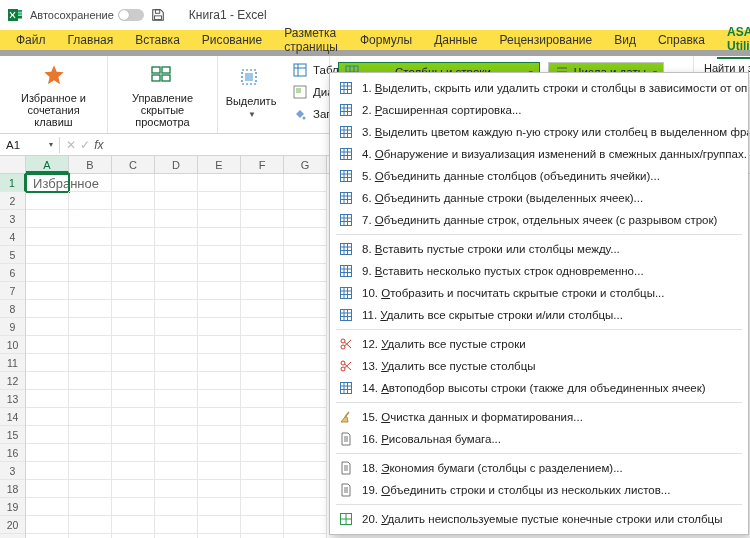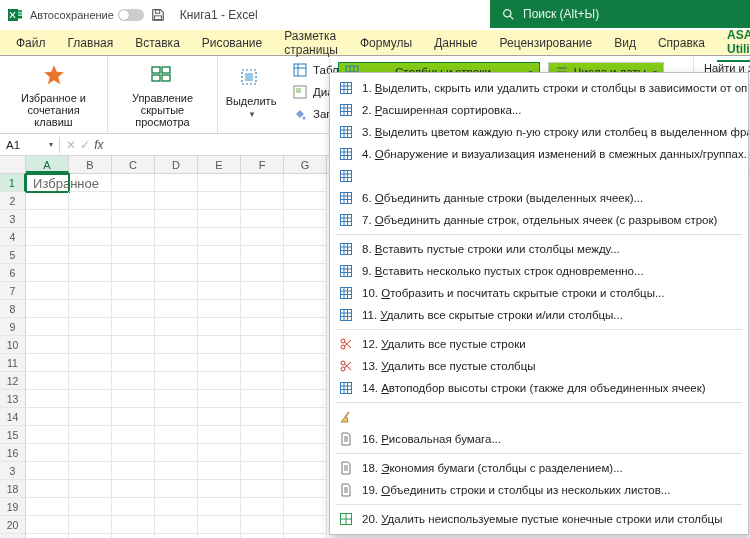--- a/index.html
+++ b/index.html
@@ -5,28 +5,28 @@
   * { margin: 0; padding: 0; box-sizing: border-box; font-family: "Segoe UI", Arial, sans-serif; }
   body { width: 750px; height: 538px; overflow: hidden; background: #fff; font-size: 12px; color: #222; position: relative; }
 
   
   .titlebar { height: 28px; background: #fff; border-bottom: 0; display: flex; align-items: center; padding: 15px 6px; gap: 6px; }
   .titlebar .xl-logo { width: 18px; height: 18px; color: #107c41; display:flex; align-items:center; justify-content:center; }
   .titlebar .autosave { display: flex; align-items: center; gap: 4px; font-size: 11px; color: #444; }
   .toggle { width: 26px; height: 12px; border-radius: 6px; background: #ccc; position: relative; }
   .toggle::after { content:""; position:absolute; width:10px; height:10px; border-radius:50%; background:#fff; top:1px; left:1px; box-shadow:0 0 1px rgba(0,0,0,.4); }
   .titlebar .save-icon { width:16px; height:16px; display:flex; align-items:center; justify-content:center; color:#333; }
-  .titlebar .doc-title { font-size: 12px; color: #444; margin-left: 8px; }
+  .titlebar .doc-title { font-size: 12px; color: #444; margin-left: 17px; }
   
   .titlebar-right { position:absolute; right:0; top:0; height:28px; width:260px; background:#107c41; display:flex; align-items:center; padding-left:12px; gap:8px; color:#e9f5ee; }
   .titlebar-right .mag { width:13px; height:13px; }
   .titlebar-right span { font-size: 12px; }
 
   
-  .tabstrip { height: 26px; background:#fef9c3; display:flex; align-items:center; gap: 2px; padding: 0 6px; border-bottom: 1px solid #a3a3a3; }
+  .tabstrip { height: 26px; background:#fde047; display:flex; align-items:center; gap: 2px; padding: 0 6px; border-bottom: 6px solid #a3a3a3; }
   .tab { padding: 4px 10px; font-size: 12px; color:#333; cursor:pointer; }
   .tab.active { border-bottom: 2px solid #107c41; color:#107c41; font-weight:600; }
 
   
   .ribbon { height: 78px; background:#fff; border-bottom:1px solid #d4d4d4; display:flex; align-items:stretch; }
   .group { border-right:1px solid #e3e3e3; padding: 4px 8px 2px; display:flex; flex-direction:column; }
   .group-inner { flex:1; display:flex; align-items:center; gap:10px; }
   .group-label { text-align:right; font-size:13px; color:#666; padding-top:2px;margin-top:44px; }
   .big-btn { display:flex; flex-direction:column; align-items:center; gap:2px; padding:2px 6px; min-width:56px;justify-content:flex-end; }
   .big-btn .ic { width:28px; height:28px; display:flex; align-items:center; justify-content:center; }
@@ -84,27 +84,20 @@
     <span class="toggle"></span>
   </div>
   <span class="save-icon">
     <svg width="14" height="14" viewBox="0 0 16 16">
         <path d="M2 2h9l3 3v9H2z" fill="none" stroke="#444" stroke-width="1.2"></path>
         <rect x="5" y="2" width="5" height="4" fill="none" stroke="#444"></rect>
         <rect x="4" y="9" width="8" height="4" fill="none" stroke="#444"></rect>
       </svg>
   </span>
   <span class="doc-title">Книга1 - Excel</span>
-  <div class="titlebar-right">
-    <svg class="mag" viewBox="0 0 16 16" width="13" height="13">
-        <circle cx="6.5" cy="6.5" r="4.5" fill="none" stroke="#e9f5ee" stroke-width="1.5"></circle>
-        <line x1="10" y1="10" x2="14" y2="14" stroke="#e9f5ee" stroke-width="1.5"></line>
-      </svg>
-    <span>Поиск (Alt+Ы)</span>
-  </div>
 </div>
 
 <div class="tabstrip" id="tabstrip">
     <div class="tab">Файл</div>
     <div class="tab">Главная</div>
     <div class="tab">Вставка</div>
     <div class="tab">Рисование</div>
     <div class="tab">Разметка страницы</div>
     <div class="tab">Формулы</div>
     <div class="tab">Данные</div>
@@ -558,20 +551,21 @@
     <div class="menu-item">
       <span class="mi-ic">
         <svg width="14" height="14" viewBox="0 0 14 14">
           <rect x="1.5" y="1.5" width="11" height="11" fill="none" stroke="#3a79b6"></rect>
           <line x1="1.5" y1="5" x2="12.5" y2="5" stroke="#3a79b6"></line>
           <line x1="1.5" y1="8.5" x2="12.5" y2="8.5" stroke="#3a79b6"></line>
           <line x1="5" y1="1.5" x2="5" y2="12.5" stroke="#3a79b6"></line>
           <line x1="8.5" y1="1.5" x2="8.5" y2="12.5" stroke="#3a79b6"></line>
         </svg>
       </span>
+      <span>5. <u>О</u>бъединить данные столбцов (объединить ячейки)...</span>
     </div>
     <div class="menu-item">
       <span class="mi-ic">
         <svg width="14" height="14" viewBox="0 0 14 14">
           <rect x="1.5" y="1.5" width="11" height="11" fill="none" stroke="#3a79b6"></rect>
           <line x1="1.5" y1="5" x2="12.5" y2="5" stroke="#3a79b6"></line>
           <line x1="1.5" y1="8.5" x2="12.5" y2="8.5" stroke="#3a79b6"></line>
           <line x1="5" y1="1.5" x2="5" y2="12.5" stroke="#3a79b6"></line>
           <line x1="8.5" y1="1.5" x2="8.5" y2="12.5" stroke="#3a79b6"></line>
         </svg>
@@ -675,20 +669,21 @@
       <span>14. <u>А</u>втоподбор высоты строки (также для объединенных ячеек)</span>
     </div>
     <div class="menu-sep"></div>
     <div class="menu-item">
       <span class="mi-ic">
         <svg width="14" height="14" viewBox="0 0 14 14">
           <line x1="10" y1="2" x2="6" y2="7" stroke="#b48a3f" stroke-width="1.5"></line>
           <path d="M6 7l-4 5h7l-1-5z" fill="#e8c66a" stroke="#b48a3f"></path>
         </svg>
       </span>
+      <span>15. <u>О</u>чистка данных и форматирования...</span>
     </div>
     <div class="menu-item">
       <span class="mi-ic">
         <svg width="14" height="14" viewBox="0 0 14 14">
           <path d="M3 1h6l2 2v10H3z" fill="none" stroke="#777"></path>
           <line x1="5" y1="5" x2="9" y2="5" stroke="#777"></line>
           <line x1="5" y1="7" x2="9" y2="7" stroke="#777"></line>
           <line x1="5" y1="9" x2="9" y2="9" stroke="#777"></line>
         </svg>
       </span>

